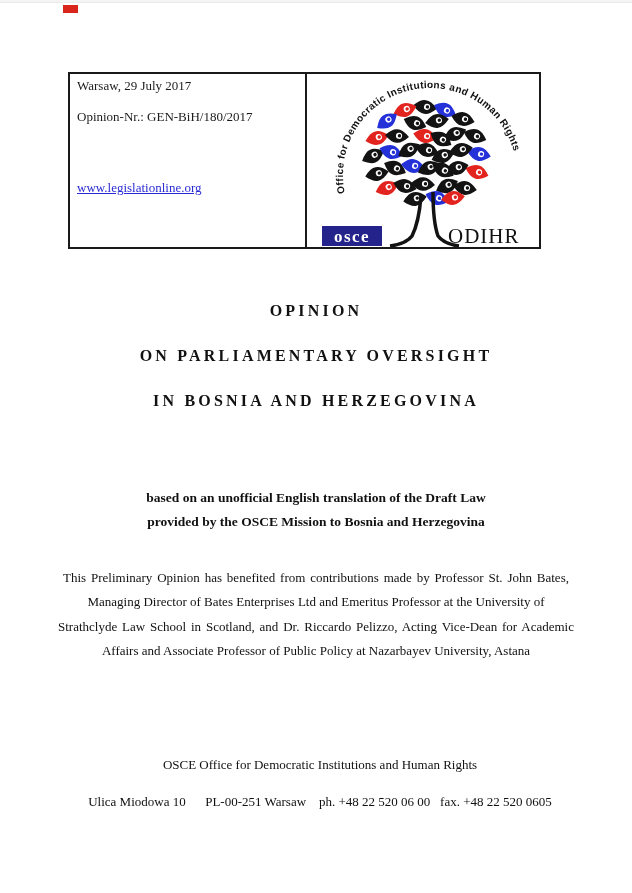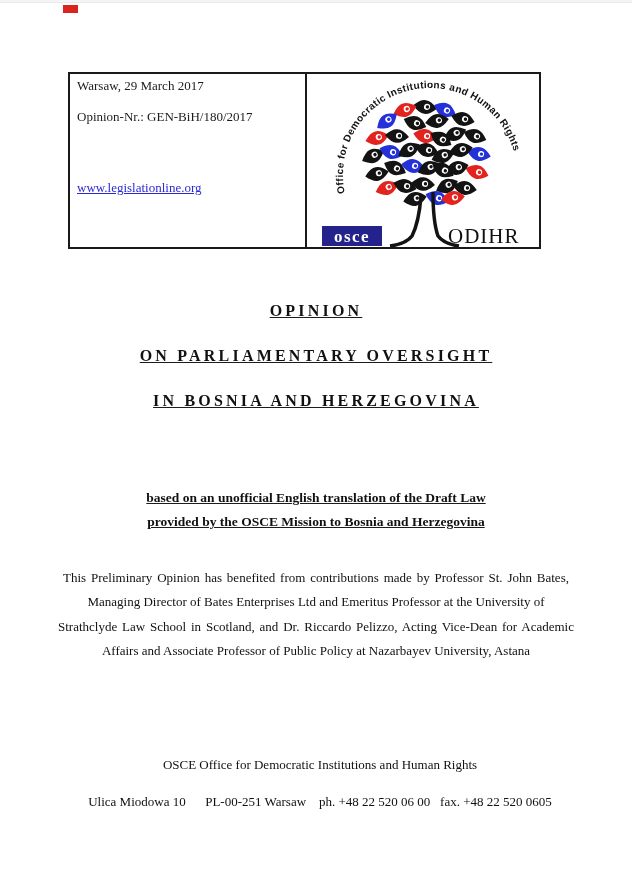--- a/index.html
+++ b/index.html
@@ -60,30 +60,28 @@
     font-size: 21px; letter-spacing: 1px; fill: #111;
   }
   .ec-k { color: #131313; }
   .ec-r { color: var(--logo-red, #e3231e); }
   .ec-b { color: var(--logo-blue, #2430d8); }
   .trunk { stroke: #131313; fill: none; }
   
   .title-block {
     position: absolute; left: 0; top: 302px; width: 632px;
     text-align: center;
-    text-decoration: underline;
   }
   .title-line {
     font-size: 16px; font-weight: bold; letter-spacing: 3.2px;
     line-height: 17px; margin-bottom: 28px; color: #111;
   }
   .subtitle-block {
     position: absolute; left: 0; top: 489px; width: 632px;
     text-align: center;
-    text-decoration: underline;
   }
   .subtitle-line {
     font-size: 13.5px; font-weight: bold; line-height: 17px;
     margin-bottom: 7px; color: #111;
   }
   
   .note-block {
     position: absolute; left: 36px; top: 566px; width: 560px;
     text-align: center; font-size: 13px;
     line-height: 24.4px; color: #111;
@@ -97,21 +95,21 @@
   .footer-line2 { margin-top: 20px; }
 </style>
 </head>
 <body>
 
 <div class="top-strip"></div>
 <div class="red-marker"></div>
 
 <div class="header-box">
   <div class="header-left">
-    <div>Warsaw, 29 March 2017</div>
+    <div>Warsaw, 29 July 2017</div>
     <div class="opinion-nr">Opinion-Nr.: GEN-BiH/180/2017</div>
     <div class="link-row">
       <span class="doc-link">www.legislationline.org</span>
     </div>
   </div>
   <div class="header-right">
     <svg class="logo-svg" width="231" height="172" viewBox="0 0 231 172" aria-hidden="true">
       <defs>
         <symbol id="eye" overflow="visible">
           <path d="M-12,0 Q-5,-7.2 0,-6.8 Q5,-7.2 12,0 Q5,7.2 0,6.8 Q-5,7.2 -12,0 Z" fill="currentColor"></path>

